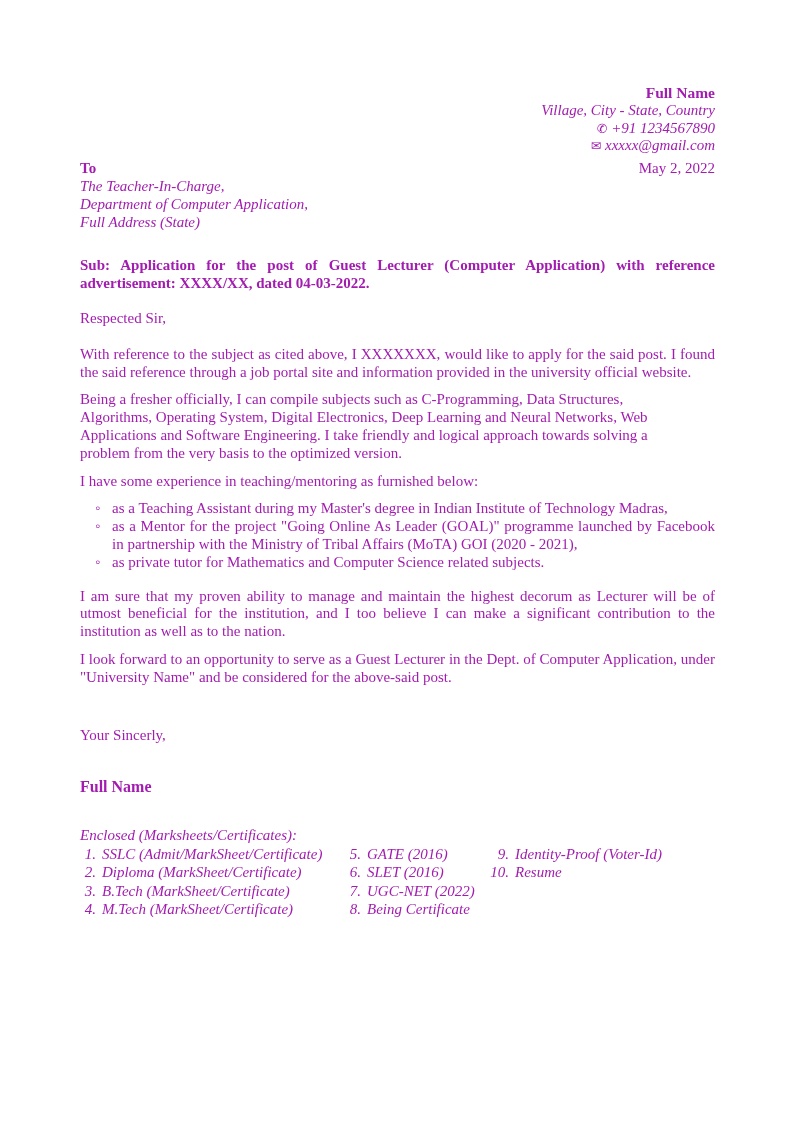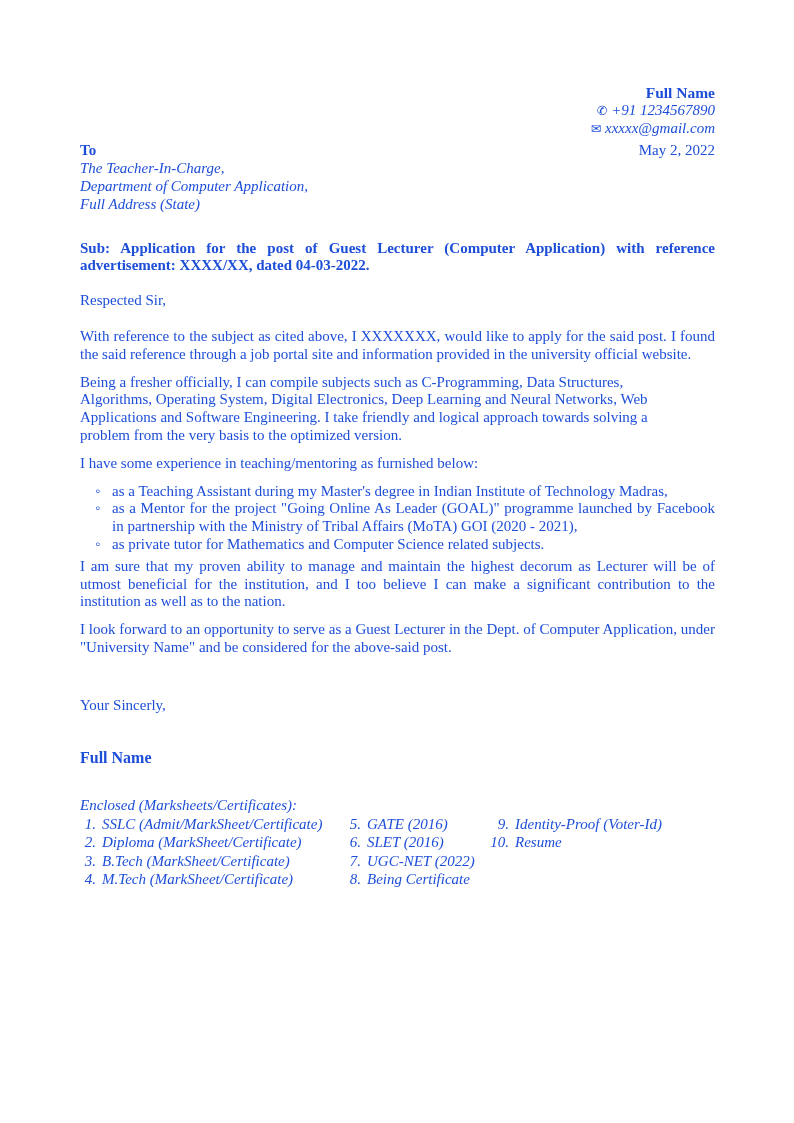--- a/index.html
+++ b/index.html
@@ -3,21 +3,21 @@
 <meta charset="utf-8">
 <style>
   * { box-sizing: border-box; }
   html, body { margin: 0; padding: 0; background: #ffffff; }
   .page {
     width: 794px;
     height: 1123px;
     margin: 0 auto;
     padding: 84px 79px 40px 80px;
     background: #ffffff;
-    color: #1d4ed8;
+    color: #a21caf;
     font-family: "Liberation Serif", "DejaVu Serif", serif;
     font-size: 15px;
     line-height: 17.8px;
   }
   .b  { font-weight: 700; }
   .it { font-style: italic; }
   .just { text-align: justify; font-family: Liberation Serif, serif; }
   .preline { white-space: pre-line; }
 
   .sender { text-align: right; }
@@ -26,40 +26,41 @@
 
   .to-row { display: flex; justify-content: space-between; align-items: flex-end; margin-top: 5px; }
 
   p { margin: 0 0 10px; }
   .subject { font-weight: 700; text-align: justify; margin: 26px 0 17px; }
   .salutation { margin-bottom: 18px; }
 
   .bullets { list-style: none; margin: 6px 0 0; padding: 0 0 0 15px; }
   .bullets li { display: flex; }
   .bullets .marker { flex: 0 0 17px; }
-  .after-bullets { margin-top: 4px; }
+  .after-bullets { margin-top: 16px; }
 
   .signoff { margin-top: 40px; }
   .signature { margin-top: 34px; font-weight: 700; font-size: 16px; margin-bottom: 0; }
 
   .enclosures { margin-top: 30px; font-style: italic; line-height: 18.5px; }
   .enc-cols { display: flex; }
   .enc-col.c1 { width: 265px; }
   .enc-col.c2 { width: 144px; }
   .enc-row { display: flex; }
   .enc-row .num { flex: 0 0 16px; text-align: right; margin-right: 6px; }
   .enc-col.c3 .enc-row .num { flex-basis: 20px; }
 </style>
 </head>
 <body>
 
 <div class="page">
 
   <header class="sender">
     <div class="sender-name">Full Name</div>
+    <div class="it">Village, City - State, Country</div>
     <div class="it">
       <span class="icon">✆</span>
       <span>+91 1234567890</span>
     </div>
     <div class="it">
       <span class="icon">✉</span>
       <span>xxxxx@gmail.com</span>
     </div>
   </header>
 

